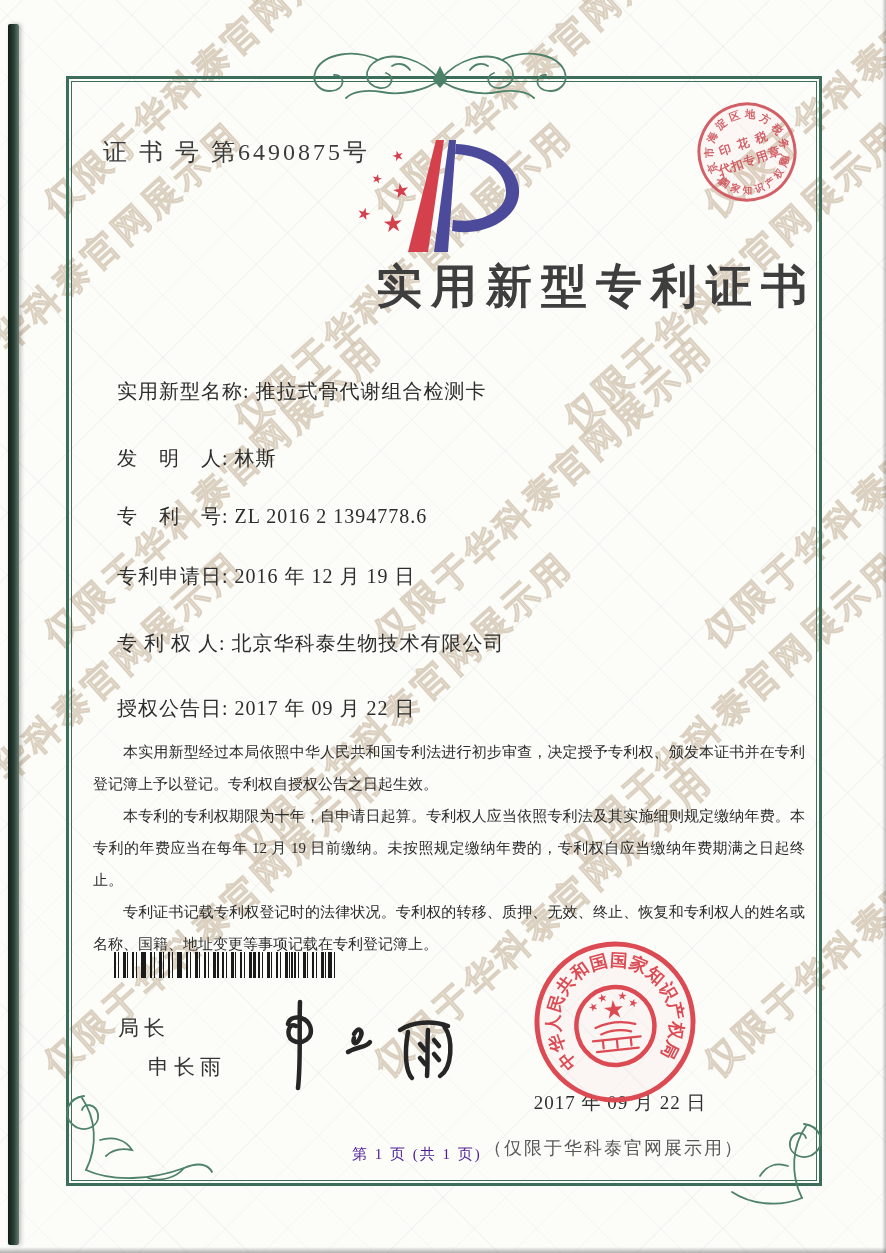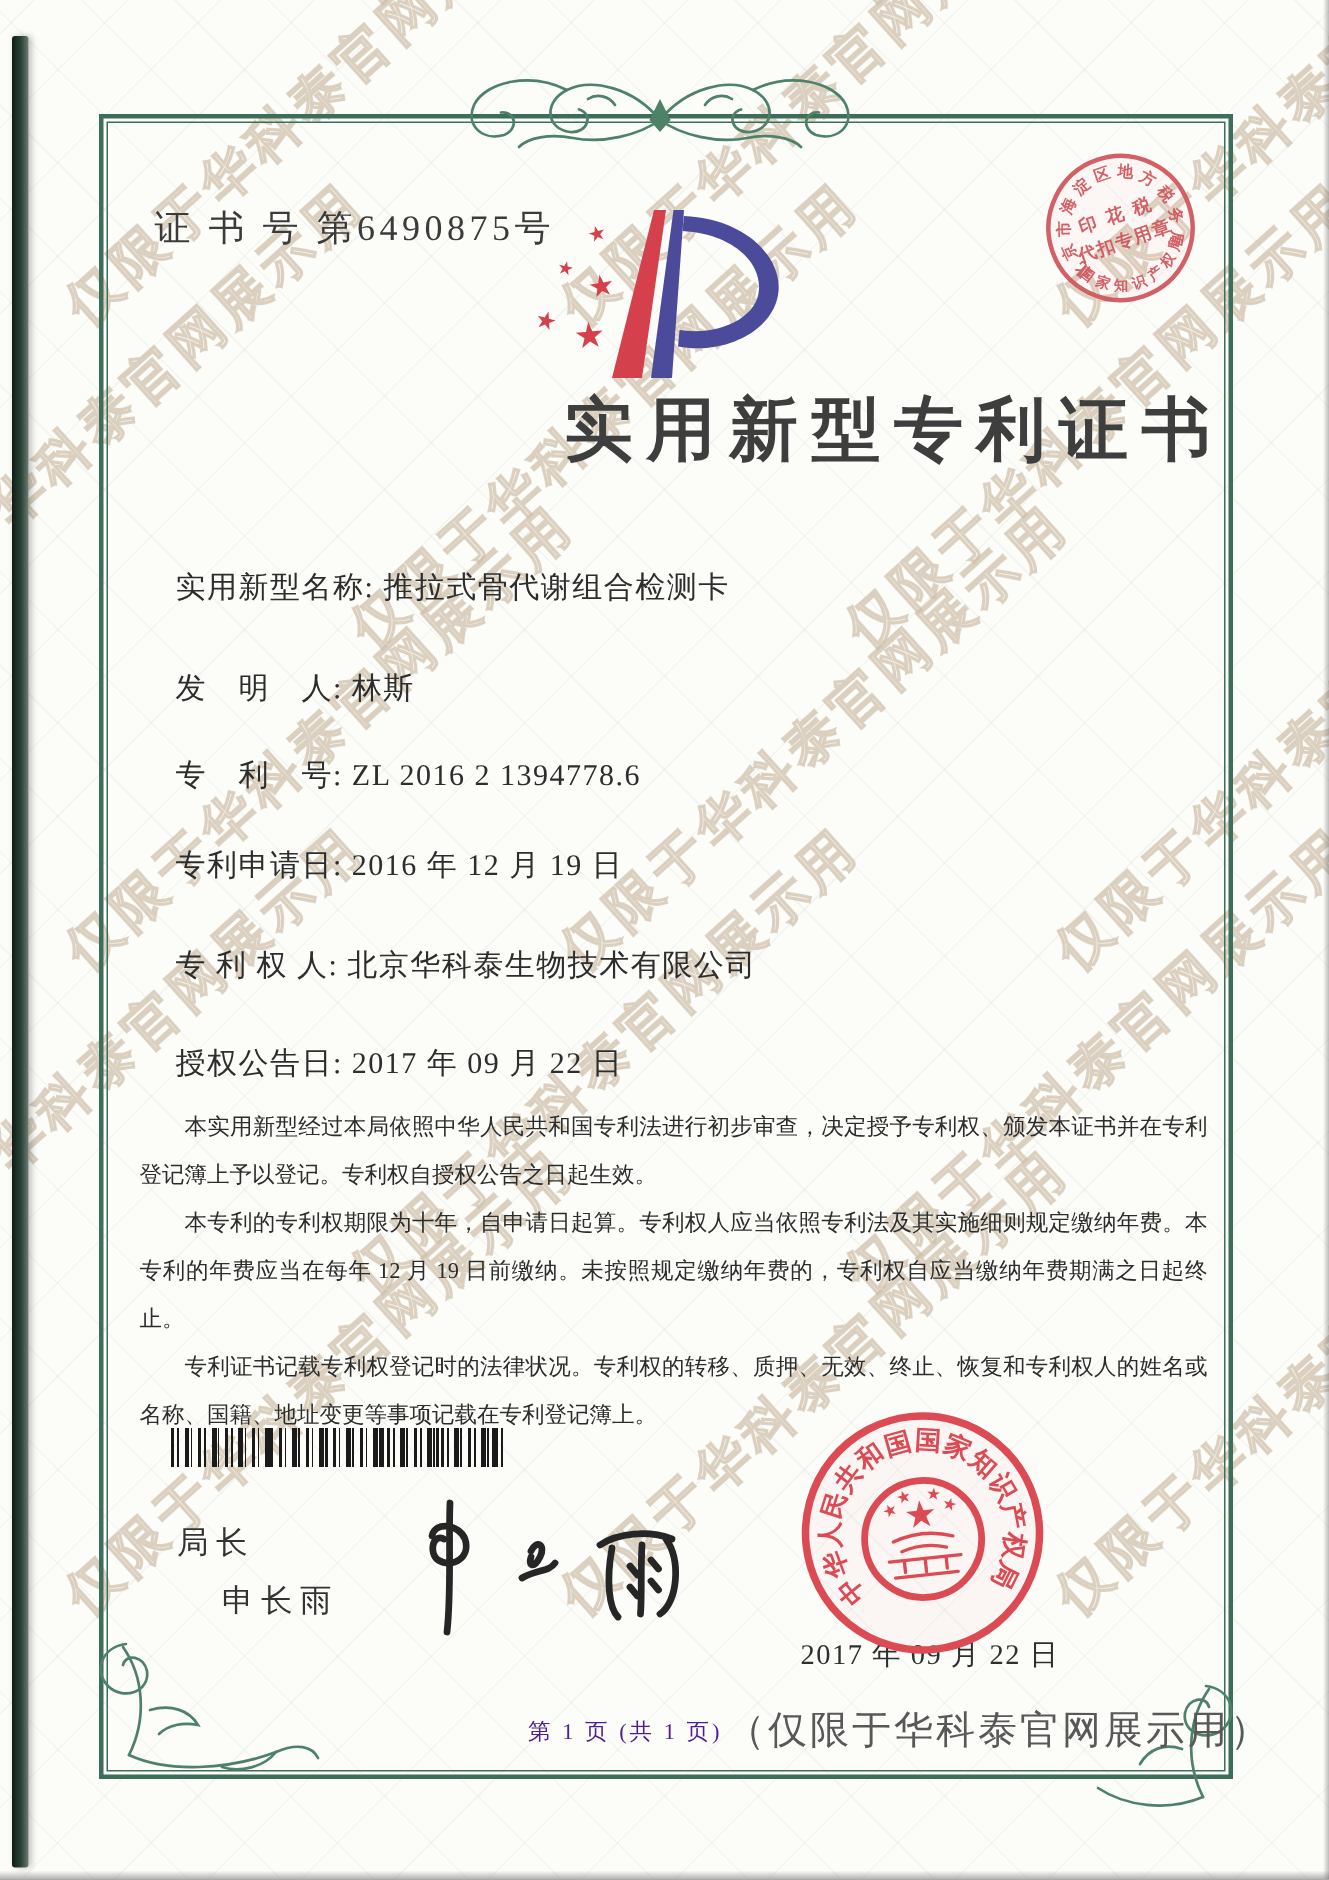--- a/index.html
+++ b/index.html
@@ -92,21 +92,21 @@
   .seal .ring{stroke:currentColor;stroke-width:5;fill:rgba(240,140,140,0.05);}
   .seal .emb{stroke:currentColor;fill:none;stroke-width:2.2;stroke-linecap:round;}
   .seal .wreath{stroke:currentColor;fill:none;stroke-width:4.5;}
   .seal .star{fill:currentColor;}
 
   .seal-date{position:absolute;left:530px;top:1090px;width:180px;z-index:3;text-align:center;
     font-size:19px;letter-spacing:1px;color:#2f2f2f;}
 
   .page-num{position:absolute;left:352px;top:1145px;z-index:3;font-size:15px;letter-spacing:2px;color:#4c1d95;}
   .disclaimer{position:absolute;left:484px;top:1136px;z-index:3;
-    font-family:"Liberation Sans","DejaVu Sans",sans-serif;font-size:26px;letter-spacing:2px;color:#585858;}
+    font-family:"Liberation Sans","DejaVu Sans",sans-serif;font-size:18px;letter-spacing:2px;color:#585858;}
 </style>
 </head>
 <body>
 
 <div class="page">
   <div class="texture"></div>
   <div class="wm-layer">
       <span class="wm" style="left: -90px; top: -30px;">仅限于华科泰官网展示用</span>
       <span class="wm" style="left: 240px; top: -30px;">仅限于华科泰官网展示用</span>
       <span class="wm" style="left: 570px; top: -30px;">仅限于华科泰官网展示用</span>

